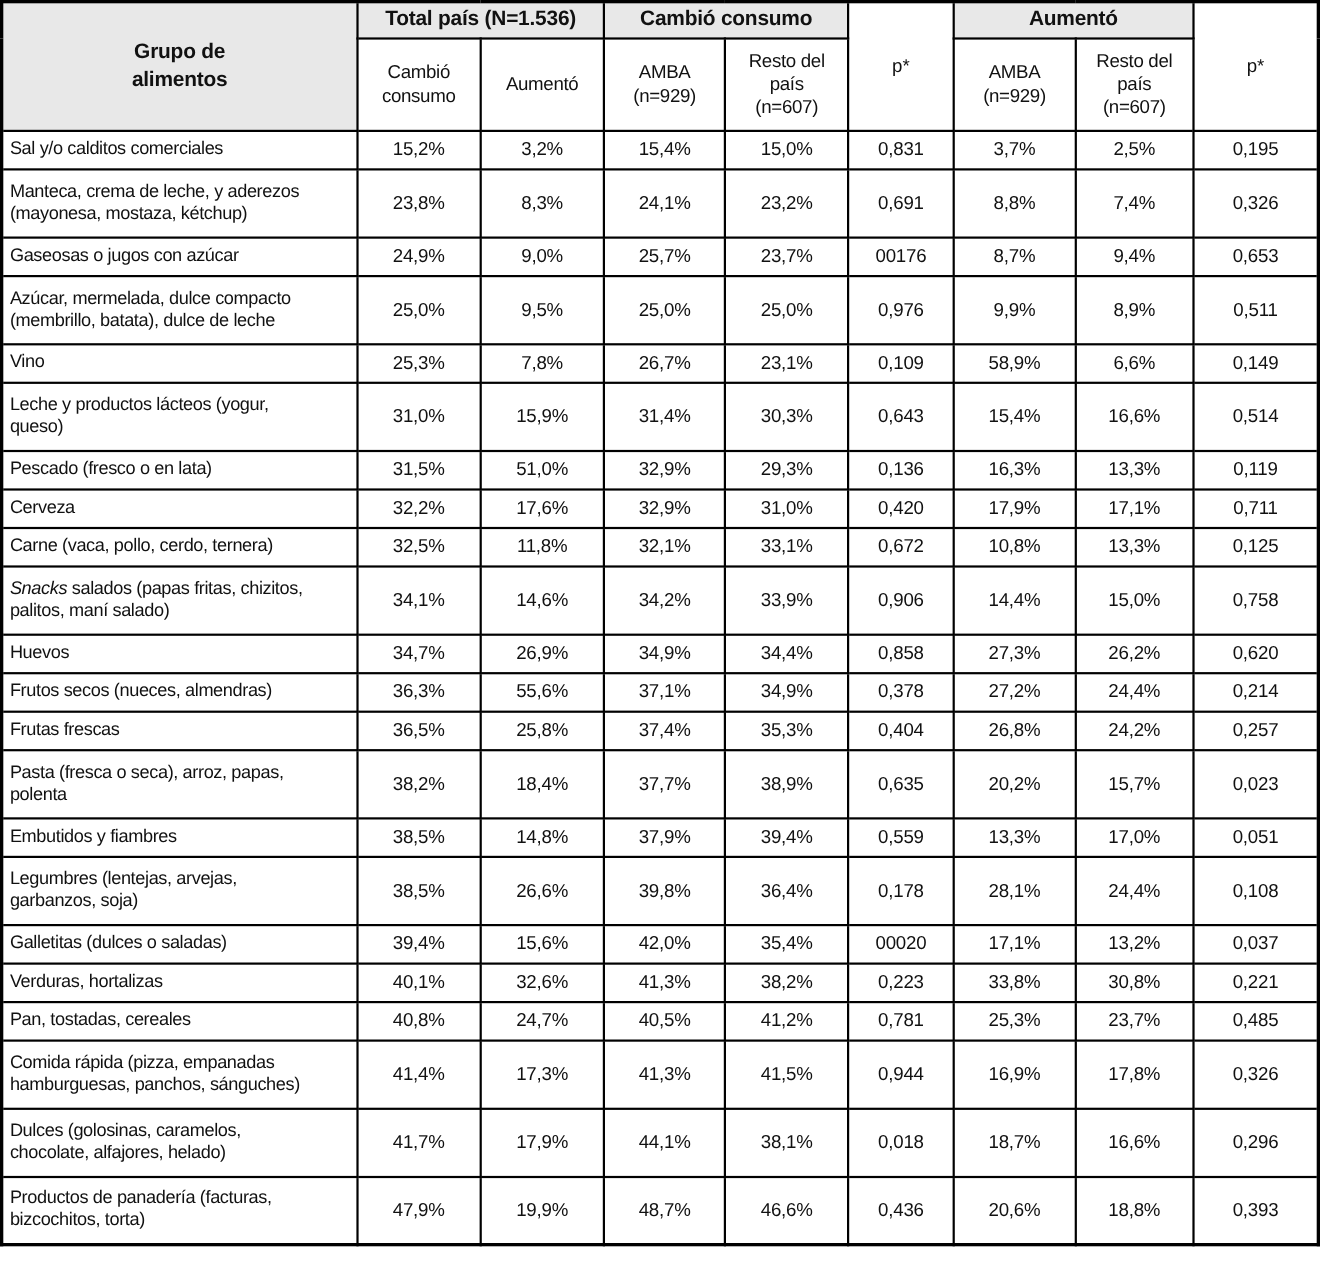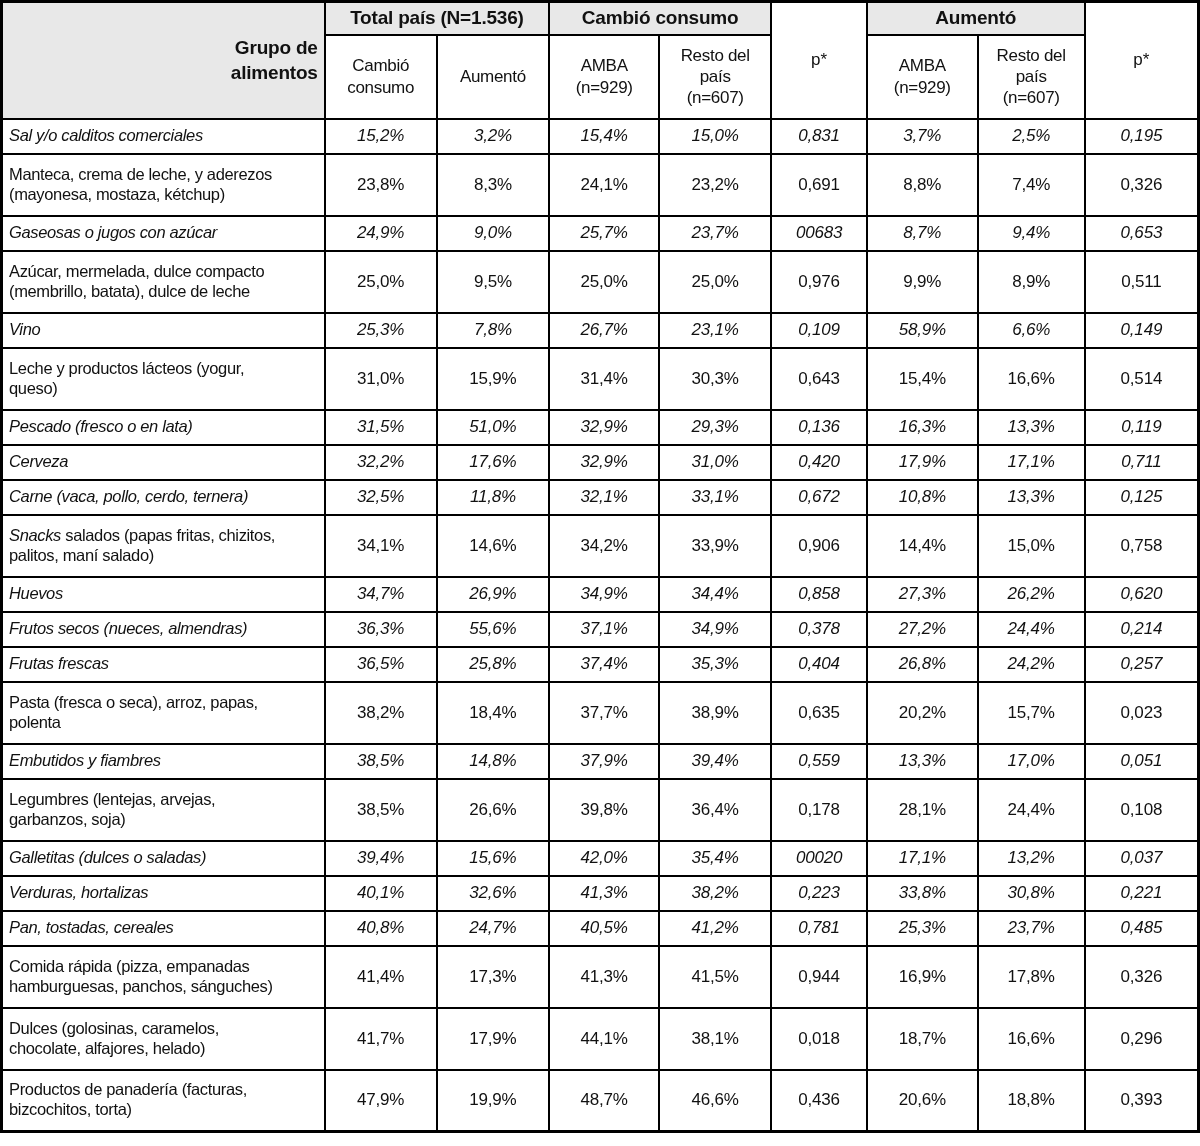--- a/index.html
+++ b/index.html
@@ -33,21 +33,21 @@
   th.gray {
     background: #e8e8e8;
     font-weight: bold;
     font-size: 19px;
     letter-spacing: -0.2px;
   }
   th.food-h {
     background: #e8e8e8;
     font-weight: bold;
     font-size: 19px;
-    text-align: right;
+    text-align: center;
     padding-left: 10px;
     white-space: pre-line;
     line-height: 1.35;
     letter-spacing: -0.2px;
   }
   th.sub {
     background: #ffffff;
     font-weight: normal;
     font-size: 17px;
     text-align: center;
@@ -55,21 +55,21 @@
     line-height: 1.25;
     letter-spacing: -0.3px;
   }
   th.pstar {
     background: #ffffff;
     font-weight: normal;
     font-size: 17px;
     text-align: center;
   }
   
-  tbody tr.short { height: 35px; font-style: italic; }
+  tbody tr.short { height: 35px; }
   tbody tr.tall  { height: 62px; }
   td.food {
     text-align: left;
     font-size: 16.5px;
     padding-left: 9px;
     padding-right: 4px;
     white-space: pre-line;
     line-height: 1.2;
     letter-spacing: -0.35px;
   }
@@ -145,21 +145,21 @@
           <td class="num">8,8%</td>
           <td class="num">7,4%</td>
           <td class="num">0,326</td>
         </tr>
         <tr class="short">
           <td class="food">Gaseosas o jugos con azúcar</td>
           <td class="num">24,9%</td>
           <td class="num">9,0%</td>
           <td class="num">25,7%</td>
           <td class="num">23,7%</td>
-          <td class="num">00683</td>
+          <td class="num">00176</td>
           <td class="num">8,7%</td>
           <td class="num">9,4%</td>
           <td class="num">0,653</td>
         </tr>
         <tr class="tall">
           <td class="food">Azúcar, mermelada, dulce compacto
 (membrillo, batata), dulce de leche</td>
           <td class="num">25,0%</td>
           <td class="num">9,5%</td>
           <td class="num">25,0%</td>

